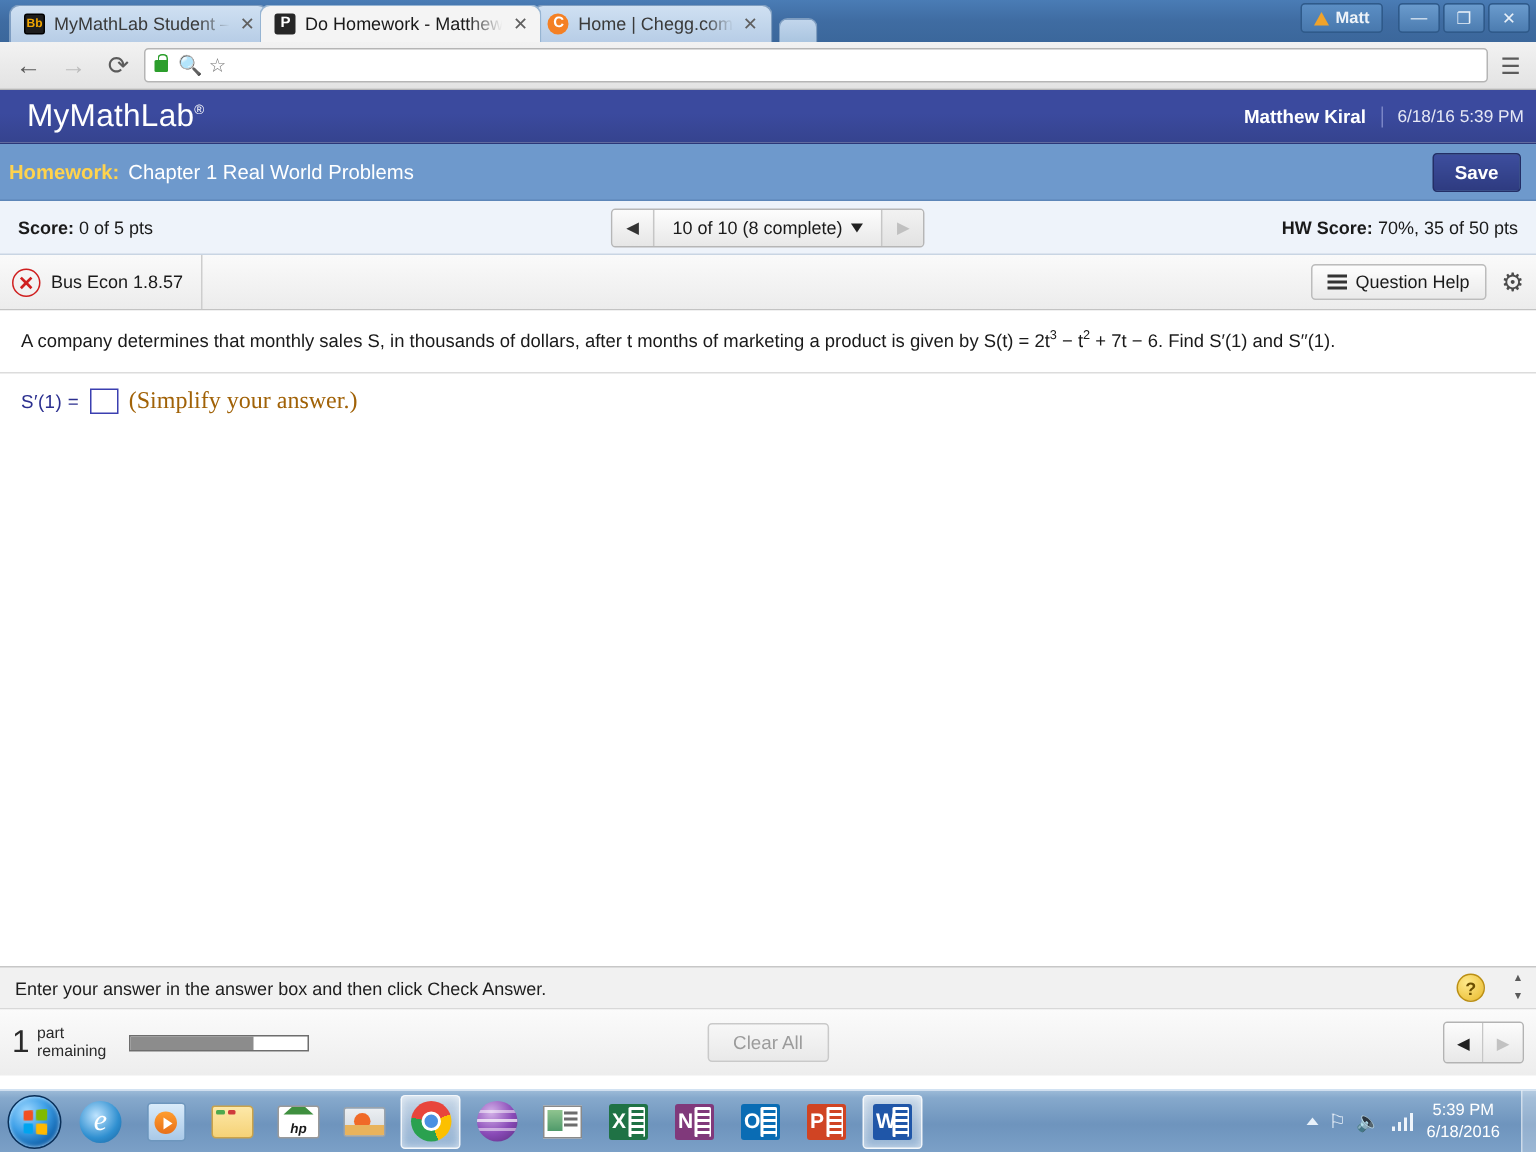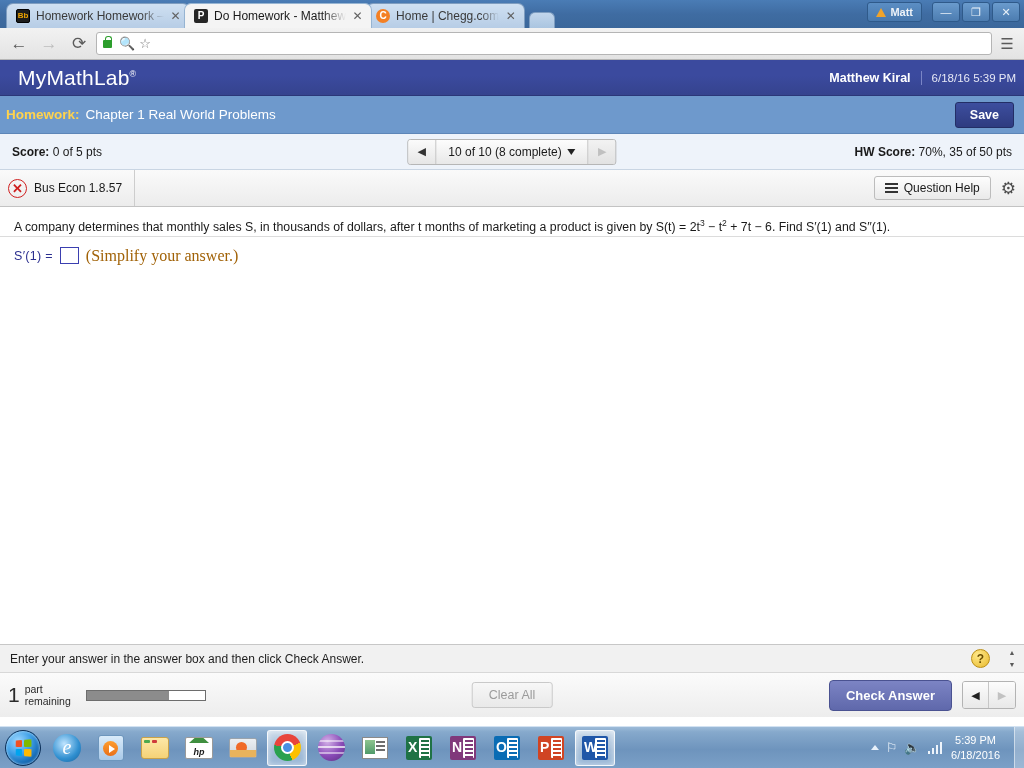--- a/index.html
+++ b/index.html
@@ -207,21 +207,21 @@
     padding:4px 10px; font-size:12px; color:#1a1a1a; cursor:pointer;
   }
   .list-icon { display:inline-block; width:13px; }
   .list-icon i { display:block; height:2px; background:#333; margin-bottom:2px; }
   .list-icon i:last-child { margin-bottom:0; }
   .gear { margin-left:10px; font-size:17px; color:#4b4b4b; cursor:pointer; }
 
   
   .q-body { background:#fff; height:437px; position:relative; }
   .q-stem {
-    font-size:12.3px; color:#1a1a1a; padding:11px 12px 0 14px;
+    font-size:12.3px; color:#1a1a1a; padding:11px 12px 12px 14px;
     border-bottom:1px solid #dcdcdc; line-height:1.35;
   }
   .q-stem sup { font-size:8.5px; vertical-align:super; }
   .q-answer-row {
     display:flex; align-items:center; gap:7px;
     padding:10px 14px; font-size:12.5px; color:#2b2f8f;
   }
   .ans-expr { color:#2b2f8f; letter-spacing:.3px; }
   .ans-box {
     width:19px; height:17px; border:1.5px solid #3b3fb0; background:#fff;
@@ -362,21 +362,21 @@
 </head>
 <body>
 
 <div class="browser-window">
 
   <div class="titlebar">
     <div class="tabstrip">
 
       <div class="tab">
         <span class="tab-fav fav-bb">Bb</span>
-        <span class="tab-title">Homework Homework –</span>
+        <span class="tab-title">MyMathLab Student –</span>
         <span class="tab-close">✕</span>
       </div>
 
       <div class="tab active">
         <span class="tab-fav fav-p">P</span>
         <span class="tab-title">Do Homework - Matthew</span>
         <span class="tab-close">✕</span>
       </div>
 
       <div class="tab">
@@ -483,21 +483,20 @@
         <span>remaining</span>
       </span>
       <span class="progress">
           <i id="progress-fill" style="width: 70%;"></i>
         </span>
     </div>
 
     <button class="clear-btn">Clear All</button>
 
     <div class="right-actions">
-      <button class="check-btn">Check Answer</button>
       <div class="nav-pair">
         <div>◀</div>
         <div>▶</div>
       </div>
     </div>
   </div>
 </div>
 
 <div class="taskbar">
   <div class="start-orb">

